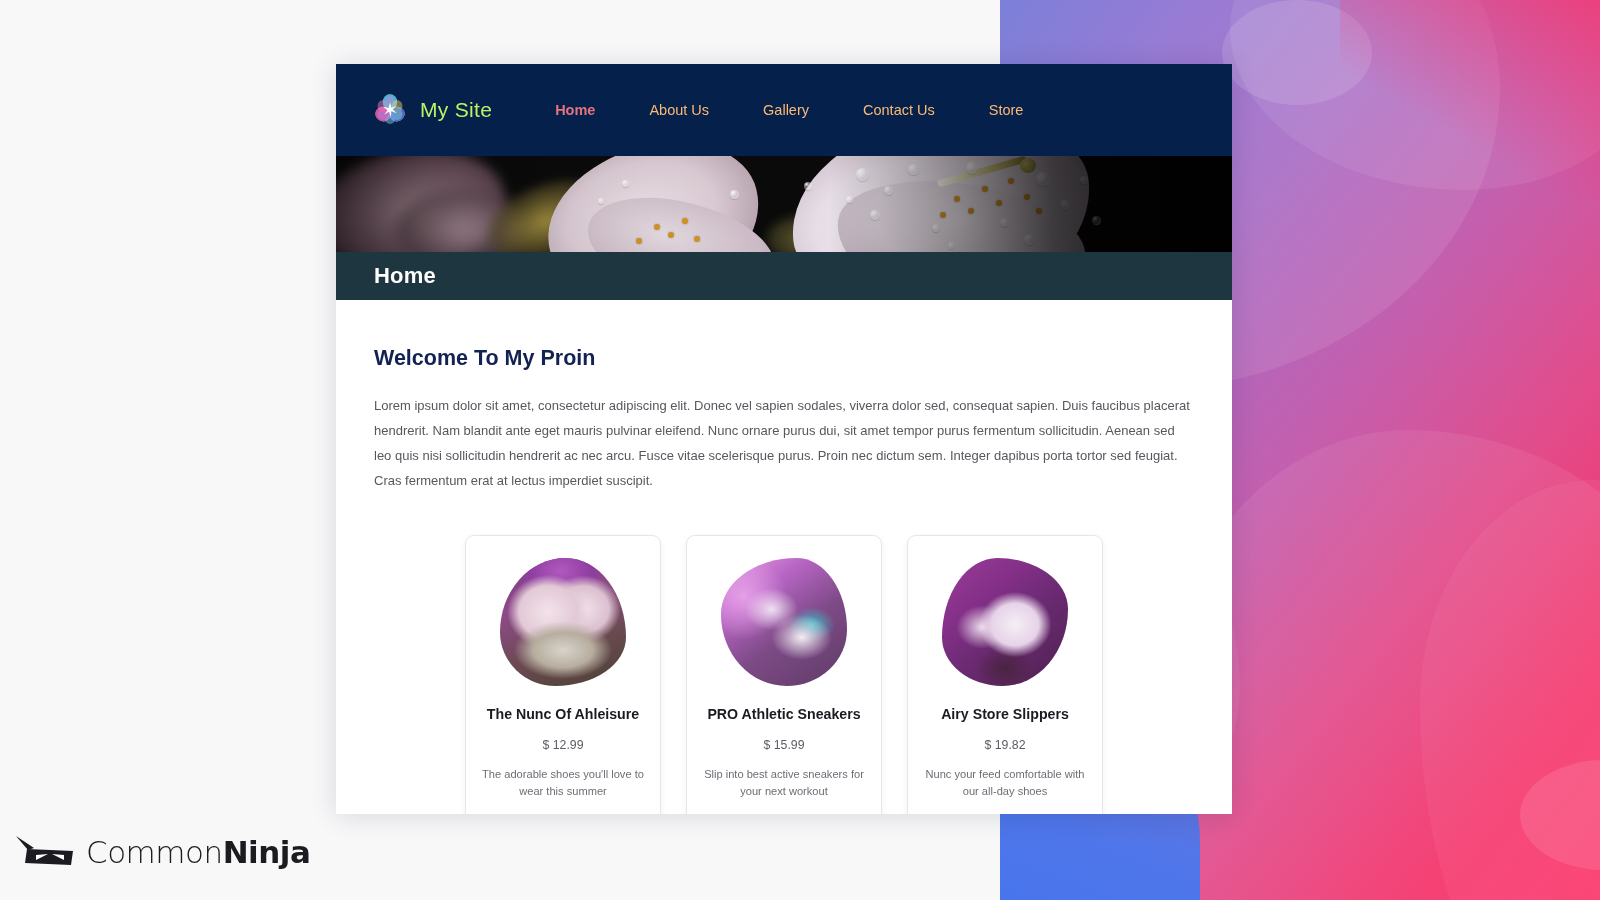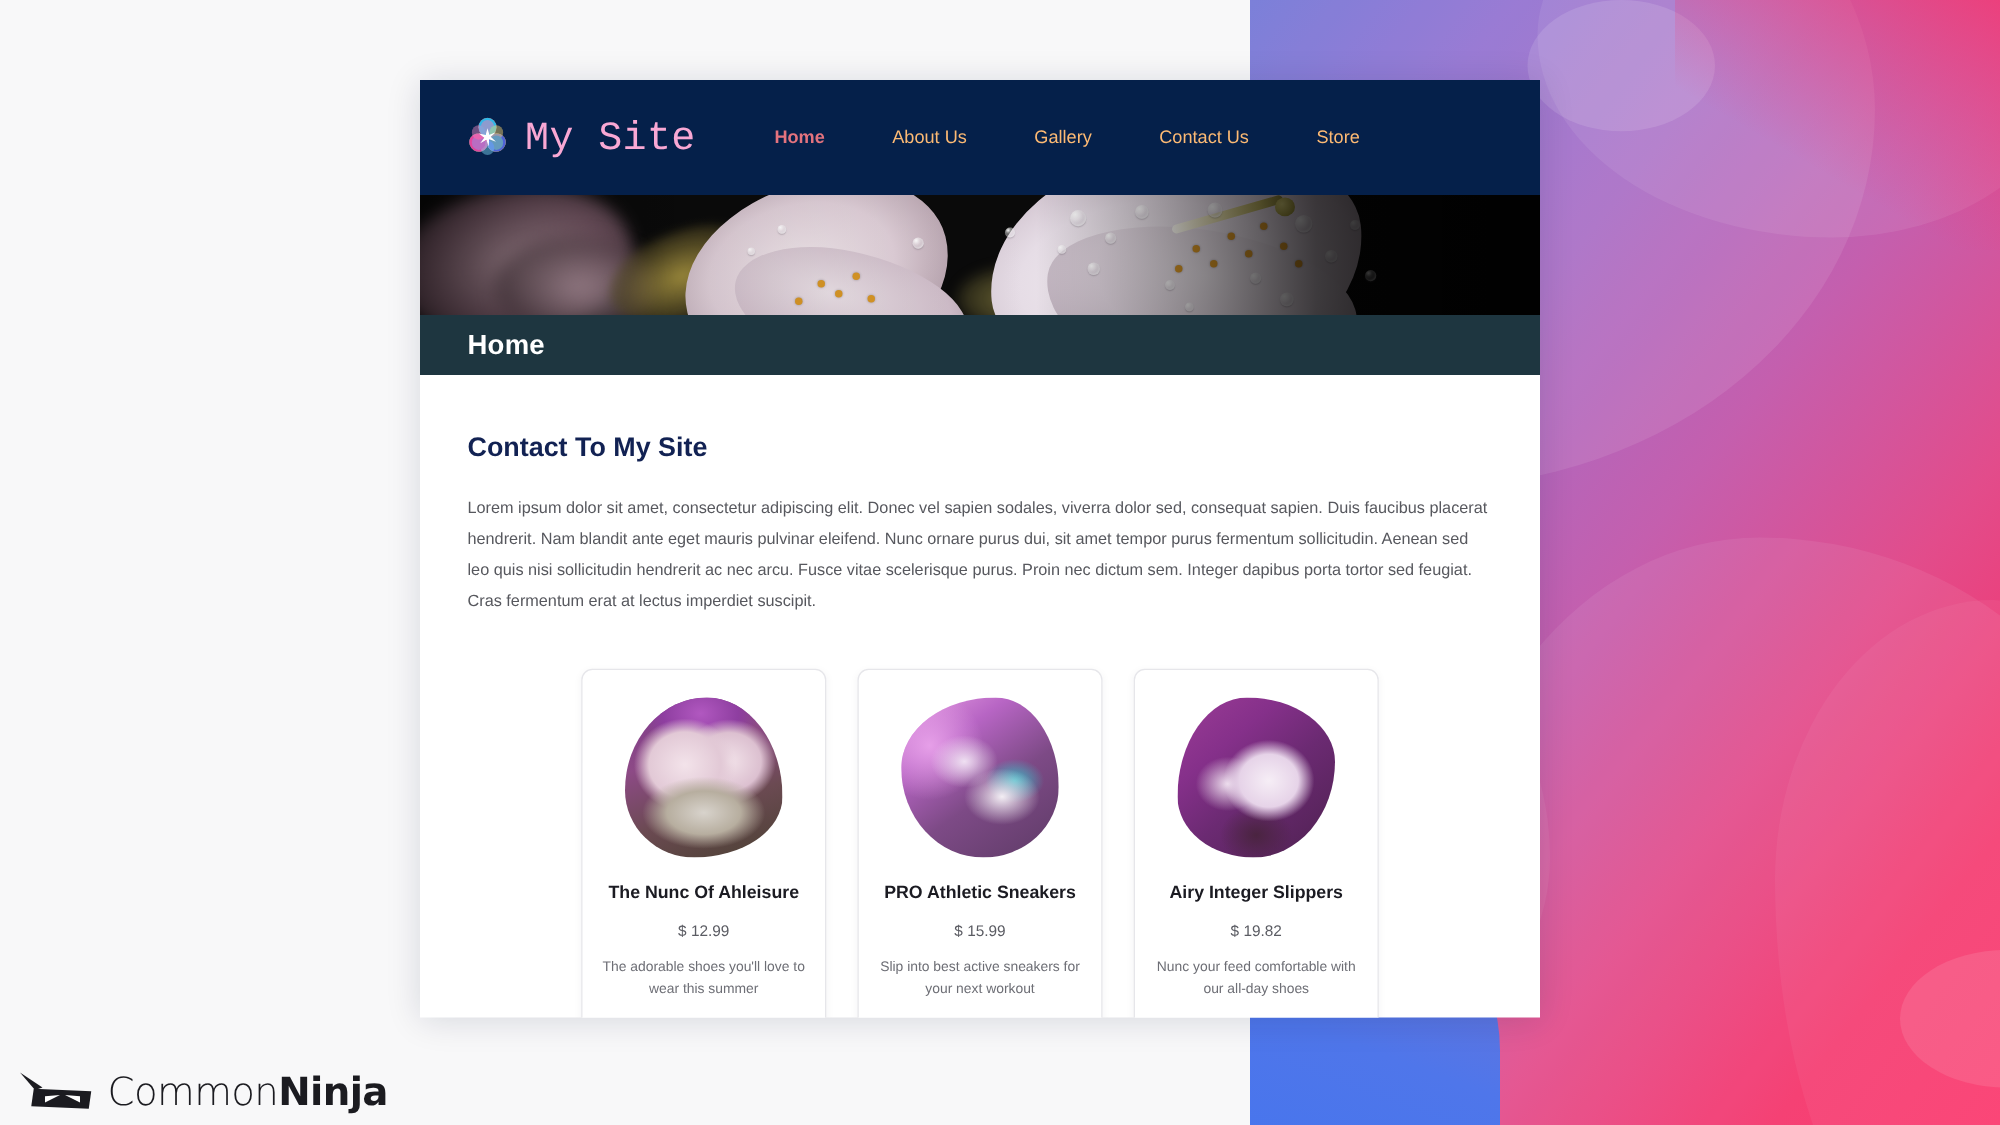--- a/index.html
+++ b/index.html
@@ -124,23 +124,23 @@
     margin-right: 36px;
   }
   .logo-mark {
     width: 32px;
     height: 32px;
     position: relative;
     flex: 0 0 auto;
   }
   .logo-mark svg { display: block; }
   .brand-title {
-    color: #f9a8d4;
-    font-family: Liberation Mono, monospace;
-    font-size: 32px;
+    color: #bef264;
+    font-family: Liberation Sans, sans-serif;
+    font-size: 21px;
     letter-spacing: 0.3px;
     white-space: nowrap;
   }
   #nav-links {
     display: flex;
     align-items: center;
     gap: 0;
   }
   .nav-link {
     color: #fdba74;
@@ -382,21 +382,21 @@
     padding: 7px 15px;
     cursor: pointer;
     font-family: inherit;
     margin-top: auto;
   }
 
   
   #watermark {
     position: absolute;
     left: 14px;
-    bottom: 6px;
+    bottom: 28px;
     display: flex;
     align-items: center;
     gap: 10px;
   }
   #watermark .ninja-icon { display: block; }
   #watermark .wm-text {
     font-size: 31px;
     color: #1b1b20;
     letter-spacing: -0.5px;
     white-space: nowrap;
@@ -500,21 +500,21 @@
     <div class="drop" style="left:756px; top:60px; width:9px;  height:9px;"></div>
     <div class="drop" style="left:612px; top:86px; width:7px;  height:7px;"></div>
     <div class="vignette"></div>
   </div>
 
   <div id="page-title-band">
     <h1>Home</h1>
   </div>
 
   <main id="content">
-    <h2 id="welcome-heading">Contact To My Site</h2>
+    <h2 id="welcome-heading">Welcome To My Proin</h2>
     <p id="intro-paragraph">Lorem ipsum dolor sit amet, consectetur adipiscing elit. Donec vel sapien sodales, viverra dolor sed, consequat sapien. Duis faucibus placerat hendrerit. Nam blandit ante eget mauris pulvinar eleifend. Nunc ornare purus dui, sit amet tempor purus fermentum sollicitudin. Aenean sed leo quis nisi sollicitudin hendrerit ac nec arcu. Fusce vitae scelerisque purus. Proin nec dictum sem. Integer dapibus porta tortor sed feugiat. Cras fermentum erat at lectus imperdiet suscipit.</p>
 
     <div id="product-grid">
 
       <div class="product-card">
         <div class="product-media blob-a">
           <div class="photo-1"></div>
         </div>
         <div class="product-name">The Nunc Of Ahleisure</div>
         <div class="product-price">$ 12.99</div>
@@ -529,21 +529,21 @@
         <div class="product-name">PRO Athletic Sneakers</div>
         <div class="product-price">$ 15.99</div>
         <div class="product-desc">Slip into best active sneakers for your next workout</div>
         <button class="buy-button">Get It!</button>
       </div>
 
       <div class="product-card">
         <div class="product-media blob-c">
           <div class="photo-3"></div>
         </div>
-        <div class="product-name">Airy Integer Slippers</div>
+        <div class="product-name">Airy Store Slippers</div>
         <div class="product-price">$ 19.82</div>
         <div class="product-desc">Nunc your feed comfortable with our all-day shoes</div>
         <button class="buy-button">Get It!</button>
       </div>
 
     </div>
   </main>
 </div>
 
 <div id="watermark">

